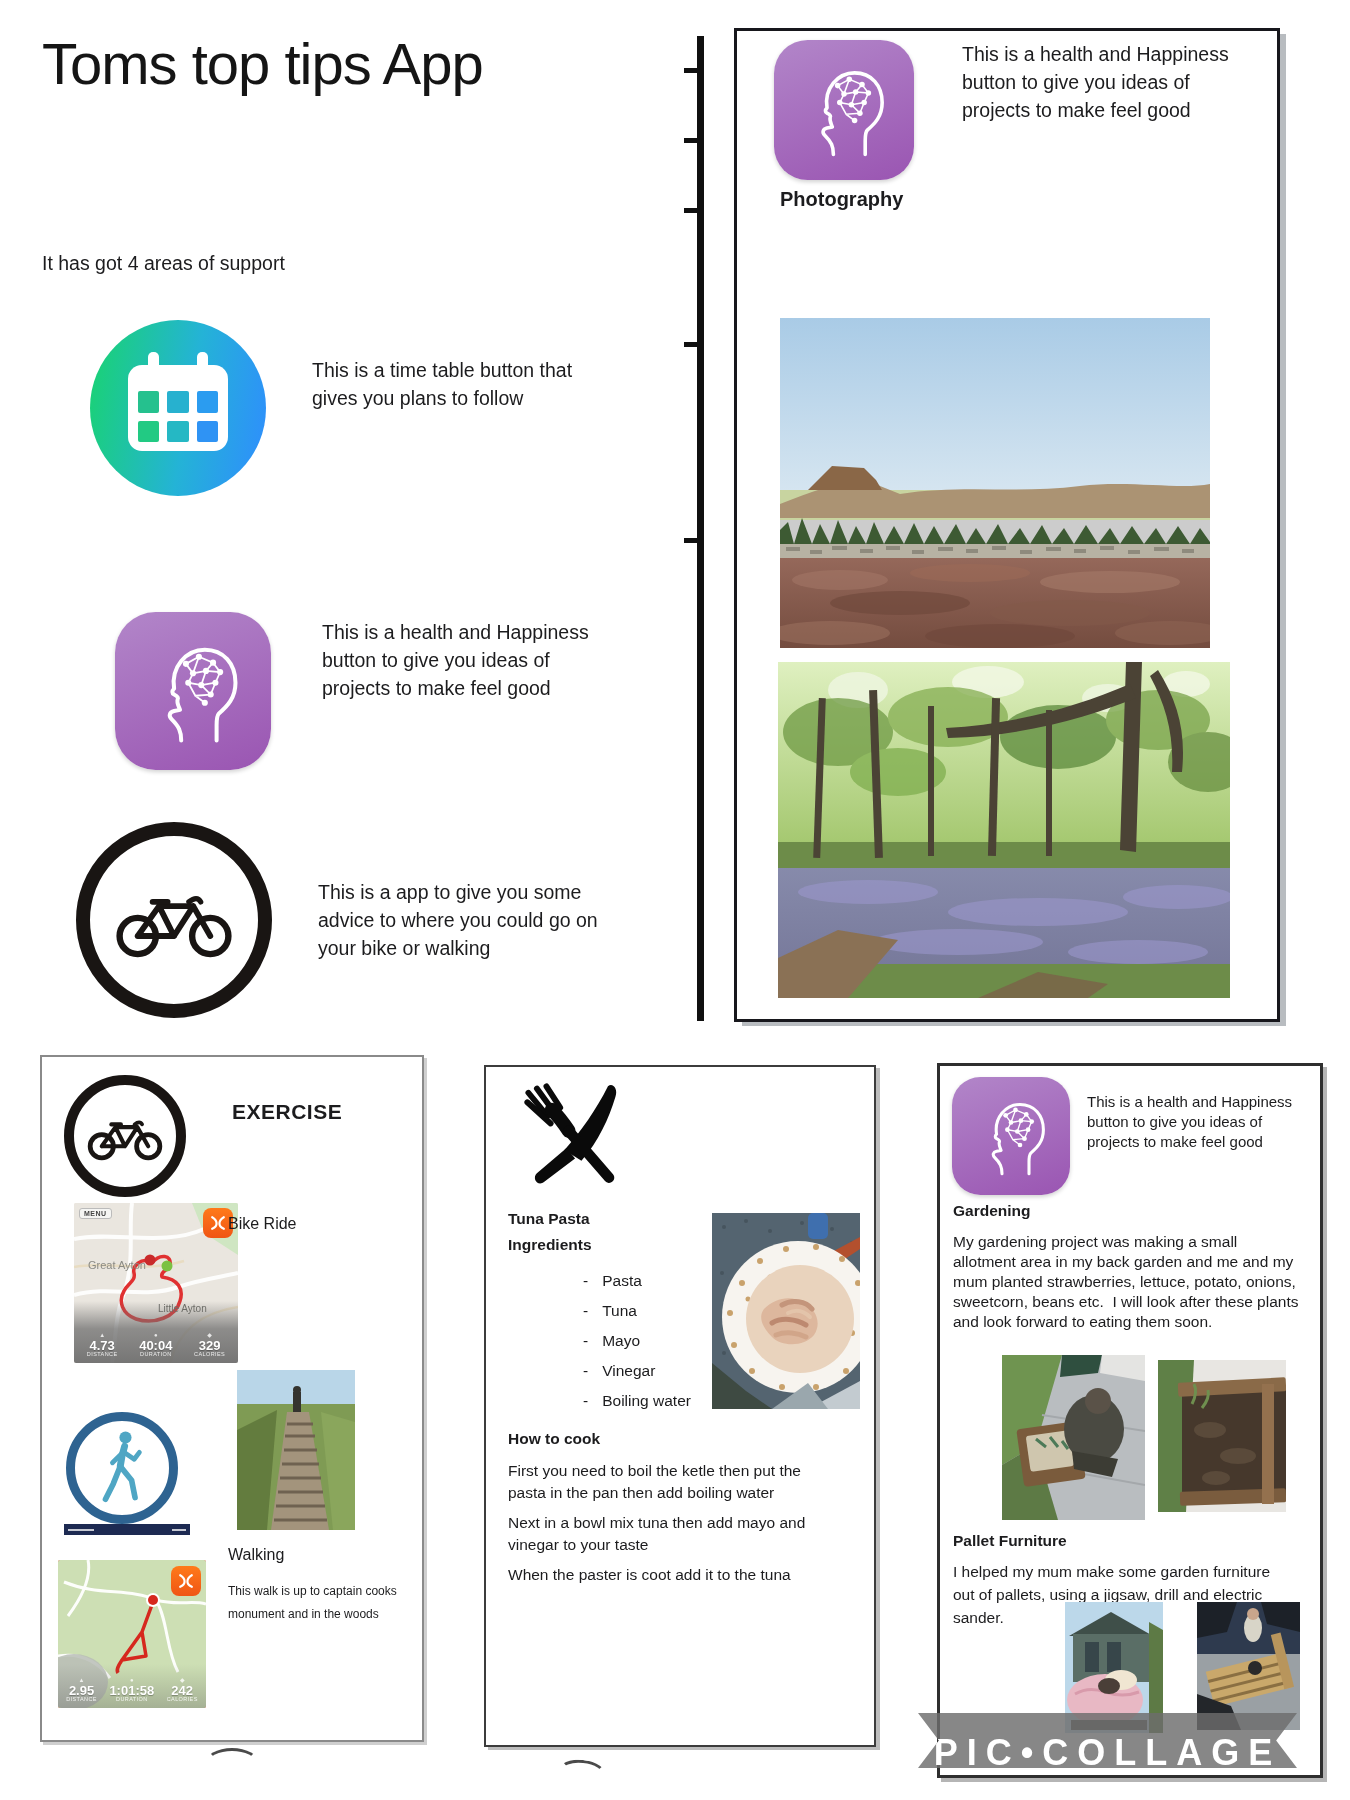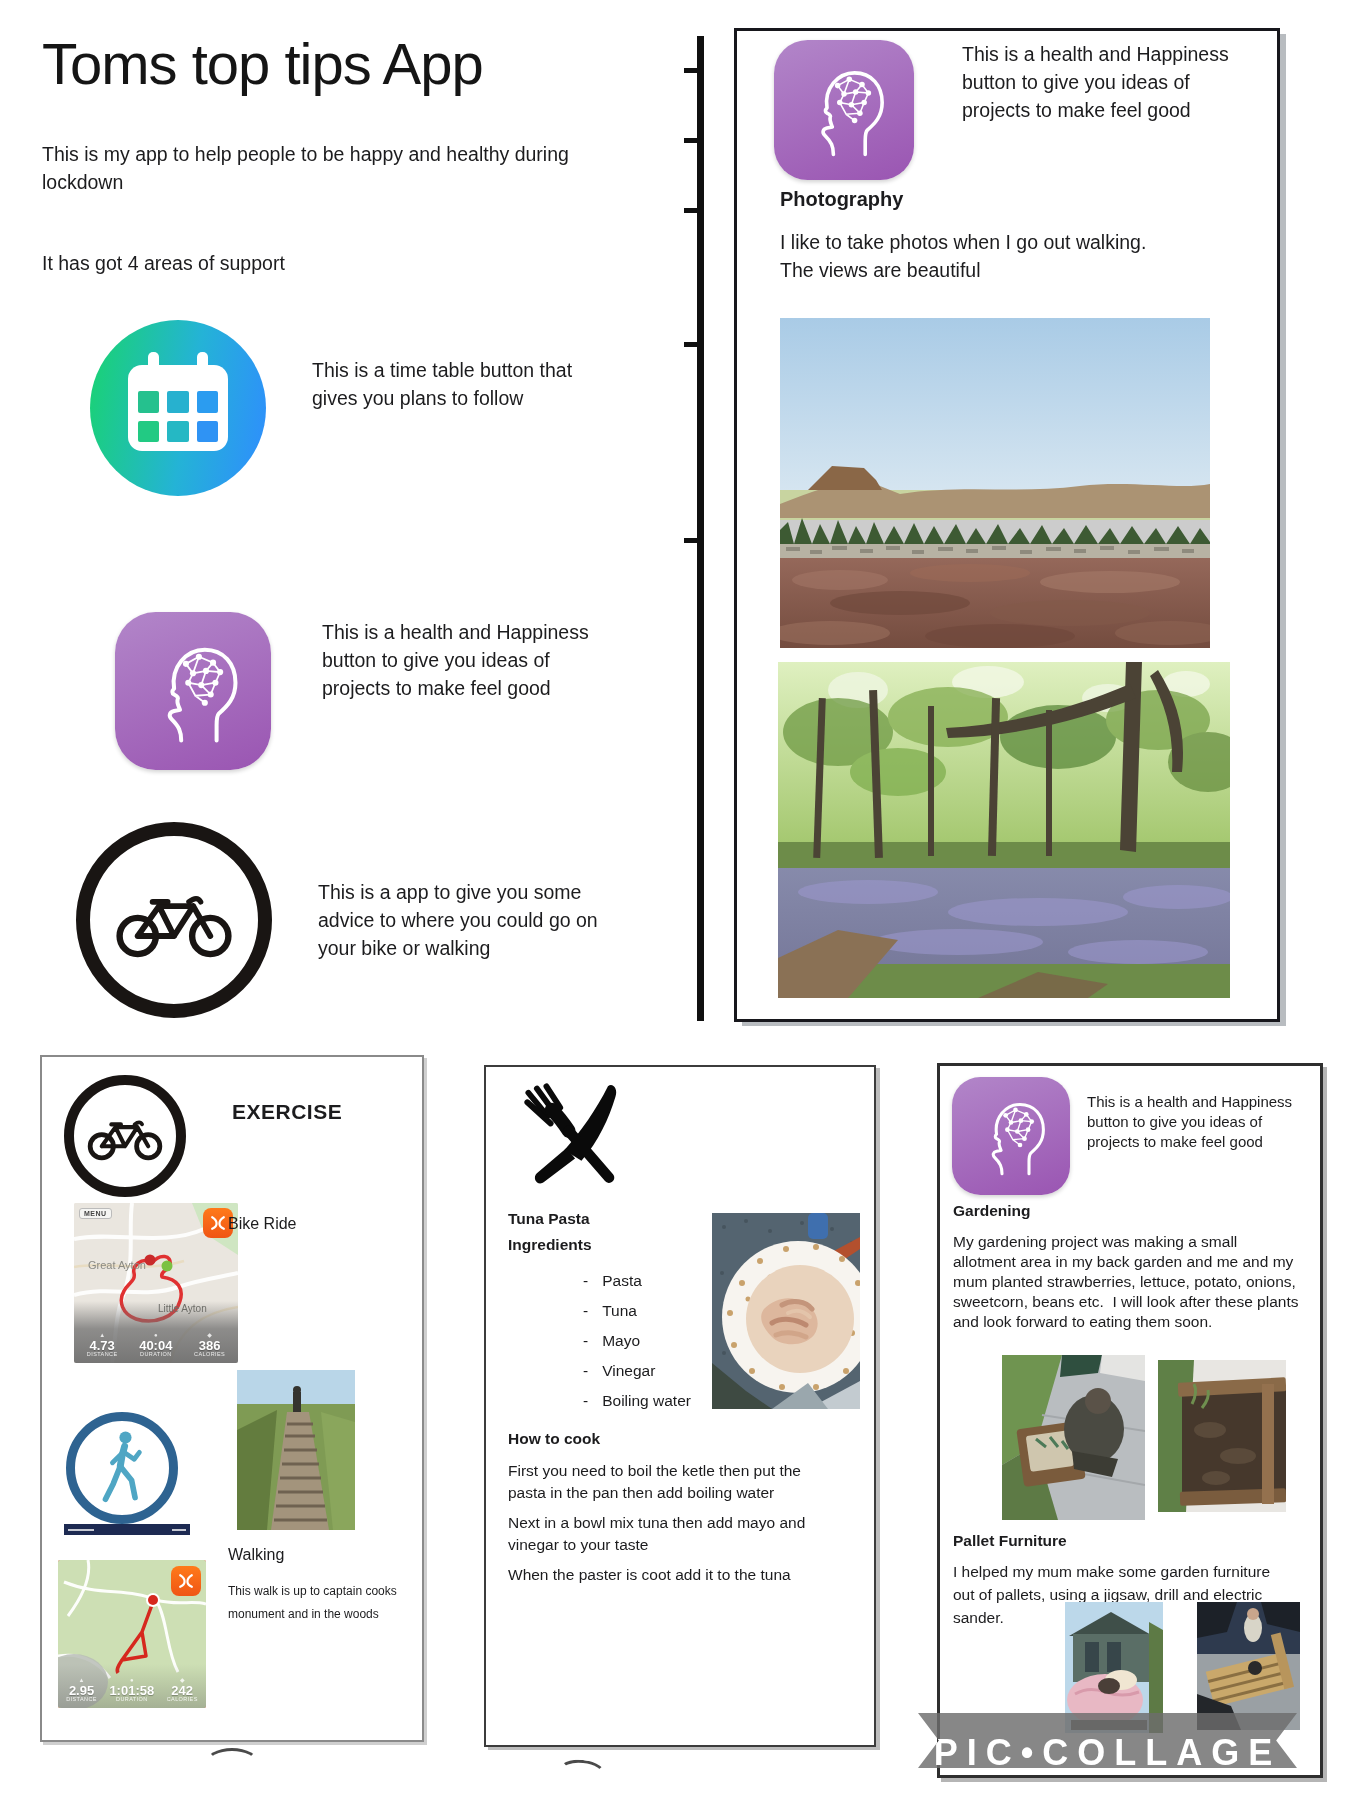--- a/index.html
+++ b/index.html
@@ -65,21 +65,20 @@
   .bold{font-weight:bold;}
   .ing-row{position:absolute;display:flex;gap:14px;font-size:15.5px;}
 </style>
 </head>
 <body>
 
 <div id="canvas">
 
   <h1 class="abs txt" style="left:42px;top:30px;font-size:58px;font-weight:500;letter-spacing:-1px;color:#151515;">Toms top tips App</h1>
 
-  <p class="abs txt" style="left:42px;top:140px;width:545px;font-size:19.5px;line-height:28px;">This is my app to help people to be happy and healthy during lockdown</p>
 
   <p class="abs txt" style="left:42px;top:252px;width:545px;font-size:19.5px;">It has got 4 areas of support</p>
 
   <div class="circle-grad" style="left:90px;top:320px;width:176px;height:176px;">
     <div class="cal">
       <div class="tab" style="left:20px;"></div>
       <div class="tab" style="left:69px;"></div>
       <div class="grid">
         <div style="background:#25c18e;"></div>
           <div style="background:#27b1cf;"></div>
@@ -154,21 +153,20 @@
           <circle cx="46" cy="43" r="2.6"></circle>
           <circle cx="57" cy="45" r="2.6"></circle>
         <circle cx="65" cy="53" r="2.6"></circle>
           <circle cx="60" cy="60" r="2.6"></circle>
       </g>
     </svg>
   </div>
   <p class="abs txt" style="left:962px;top:40px;width:300px;font-size:19.5px;line-height:28px;">This is a health and Happiness button to give you ideas of projects to make feel good</p>
 
   <h2 class="abs txt bold" style="left:780px;top:188px;font-size:20px;">Photography</h2>
-  <p class="abs txt" style="left:780px;top:228px;width:405px;font-size:19.5px;line-height:28px;">I like to take photos when I go out walking. The views are beautiful</p>
 
   <div class="photo" style="left:780px;top:318px;width:430px;height:330px;">
     <svg width="430" height="330" viewBox="0 0 430 330">
       <defs>
         <linearGradient id="sky1" x1="0" y1="0" x2="0" y2="1">
           <stop offset="0" stop-color="#a9cbe6"></stop>
             <stop offset="1" stop-color="#dce9f2"></stop>
         </linearGradient>
         <linearGradient id="heath" x1="0" y1="0" x2="0" y2="1">
           <stop offset="0" stop-color="#95685a"></stop>
@@ -313,21 +311,21 @@
         <span class="num">4.73</span>
         <span class="lab">DISTANCE</span>
         </div>
       <div class="stat">
           <span class="ic">●</span>
         <span class="num">40:04</span>
         <span class="lab">DURATION</span>
         </div>
       <div class="stat">
           <span class="ic">◆</span>
-        <span class="num">386</span>
+        <span class="num">329</span>
         <span class="lab">CALORIES</span>
         </div>
     </div>
   </div>
 
   <p class="abs txt" style="left:228px;top:1215px;font-size:16px;">Bike Ride</p>
 
   <div class="photo" style="left:237px;top:1370px;width:118px;height:160px;">
     <svg width="118" height="160" viewBox="0 0 118 160">
       <rect width="118" height="40" fill="#b9d6e8"></rect>

